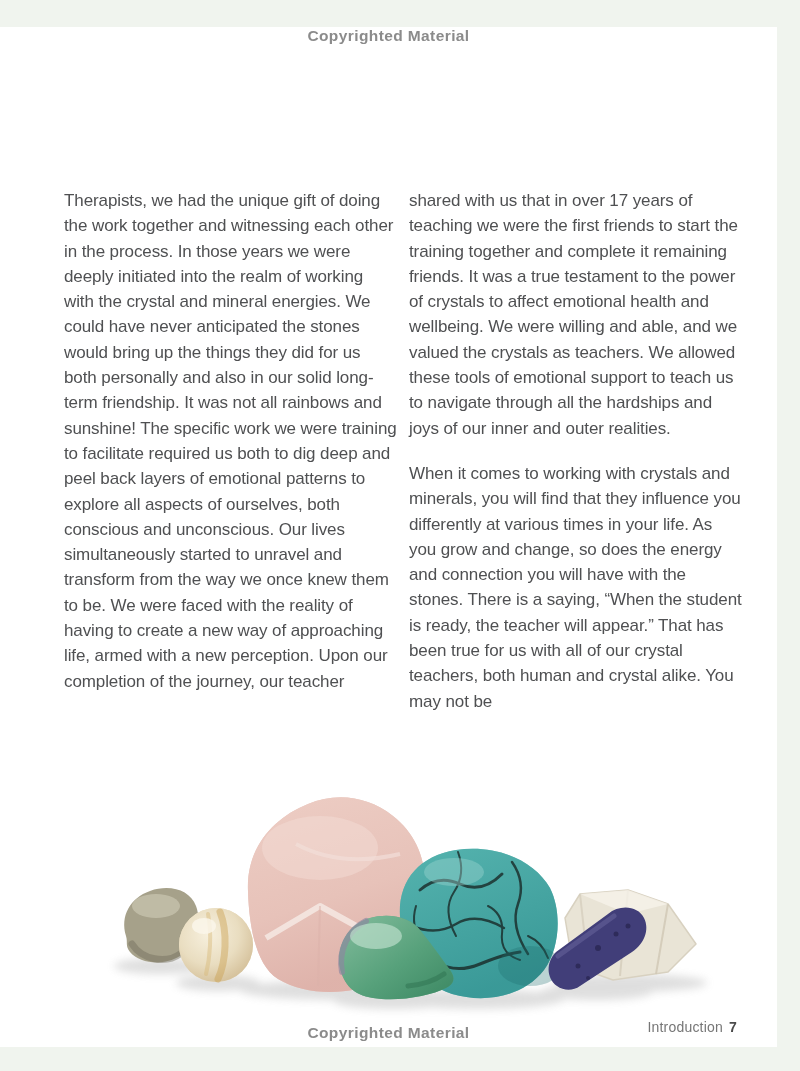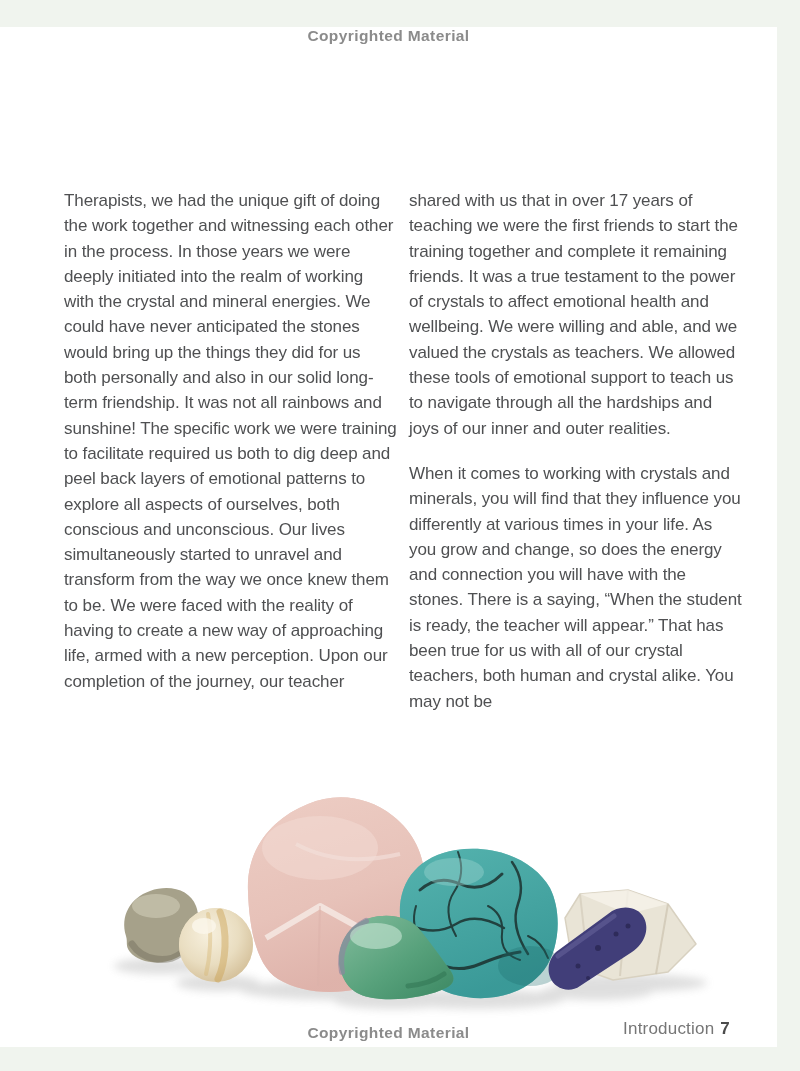--- a/index.html
+++ b/index.html
@@ -28,22 +28,22 @@
   .col { width:333px; }
   .col p {
     font-size:17px; line-height:25.3px; color:#4f5052;
     letter-spacing:-0.1px; text-align:left;
   }
   .col p + p { margin-top:20px; }
 
   .photo { position:absolute; left:68px; top:786px; width:660px; height:235px; }
 
   .page-footer {
-    position:absolute; top:1019px; right:70px;
-    font-size:17px; color:#767676; letter-spacing:.2px;
+    position:absolute; top:1019px; right:63px;
+    font-size:14px; color:#767676; letter-spacing:.2px;
   }
   .page-footer .pnum { font-weight:bold; color:#4b4b4b; margin-left:6px; }
 </style>
 </head>
 <body>
 
 <div class="canvas">
 
   <div class="band band-top"></div>
   <div class="band band-right"></div>

